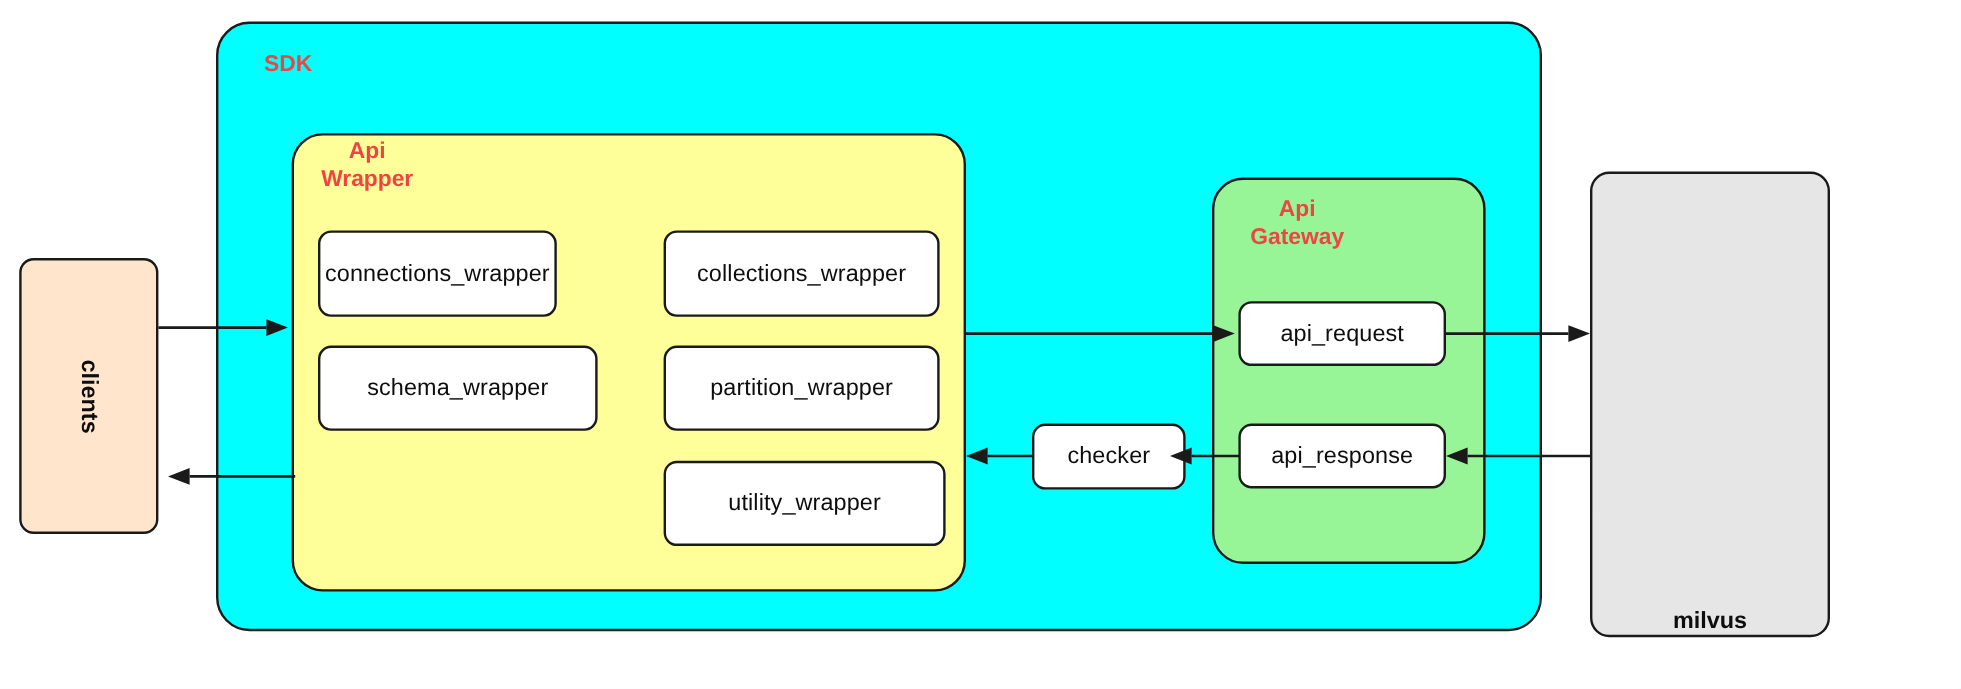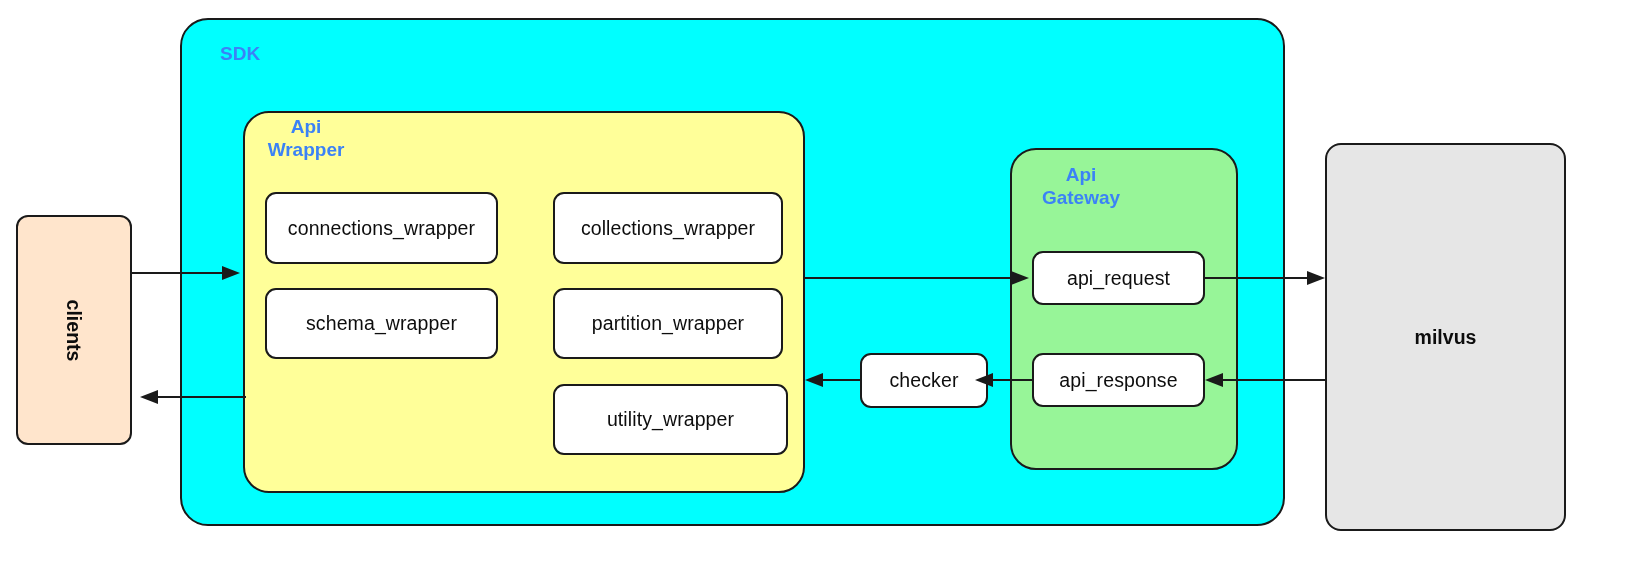--- a/index.html
+++ b/index.html
@@ -58,38 +58,38 @@
     border-radius: 26px;
     display: block;
   }
 
   
   .container-title {
     position: absolute;
     font-weight: bold;
     font-size: 19px;
     line-height: 1.22;
-    color: #3b82f6;
+    color: #ef4444;
     white-space: pre-line;
     text-align: center;
   }
   .title-sdk   { left: 220px; top: 42px; }
   .title-wrapper { left: 252px; top: 115px; width: 108px; }
   .title-gateway { left: 1020px; top: 163px; width: 122px; }
 
   
   .leaf {
     background: #ffffff;
     border-radius: 11px;
     font-size: 19.5px;
     letter-spacing: .1px;
   }
 
   
-  .w1 { left: 265px;  top: 192px; width: 233px; height: 72px; }
+  .w1 { left: 265px;  top: 192px; width: 199px; height: 72px; }
   .w2 { left: 553px;  top: 192px; width: 230px; height: 72px; }
   .w3 { left: 265px;  top: 288px; width: 233px; height: 71px; }
   .w4 { left: 553px;  top: 288px; width: 230px; height: 71px; text-align: center; }
   .w5 { left: 265px;  top: 384px; width: 233px; height: 71px; }
   .w6 { left: 553px;  top: 384px; width: 235px; height: 71px; }
 
   
   .g1 { left: 1032px; top: 251px; width: 173px; height: 54px; align-items: center; }
   .g2 { left: 1032px; top: 353px; width: 173px; height: 54px; }
 
@@ -107,26 +107,27 @@
     font-weight: bold;
     font-size: 19.5px;
   }
   .actor-clients .vert {
     transform: rotate(90deg);
     white-space: nowrap;
   }
   .actor-milvus {
     left: 1325px;
     top: 143px;
-    width: 241px;
+    width: 200px;
     height: 388px;
     background: #e6e6e6;
     border-radius: 16px;
     font-weight: bold;
     font-size: 19.5px;
+    align-items: flex-end;
   }
 
   
   .conn { position: absolute; }
   .conn svg { display: block; overflow: visible; }
   .conn path, .conn line { stroke: #1a1a1a; stroke-width: 2.2; fill: none; }
   .conn polygon { fill: #1a1a1a; }
 </style>
 </head>
 <body>

